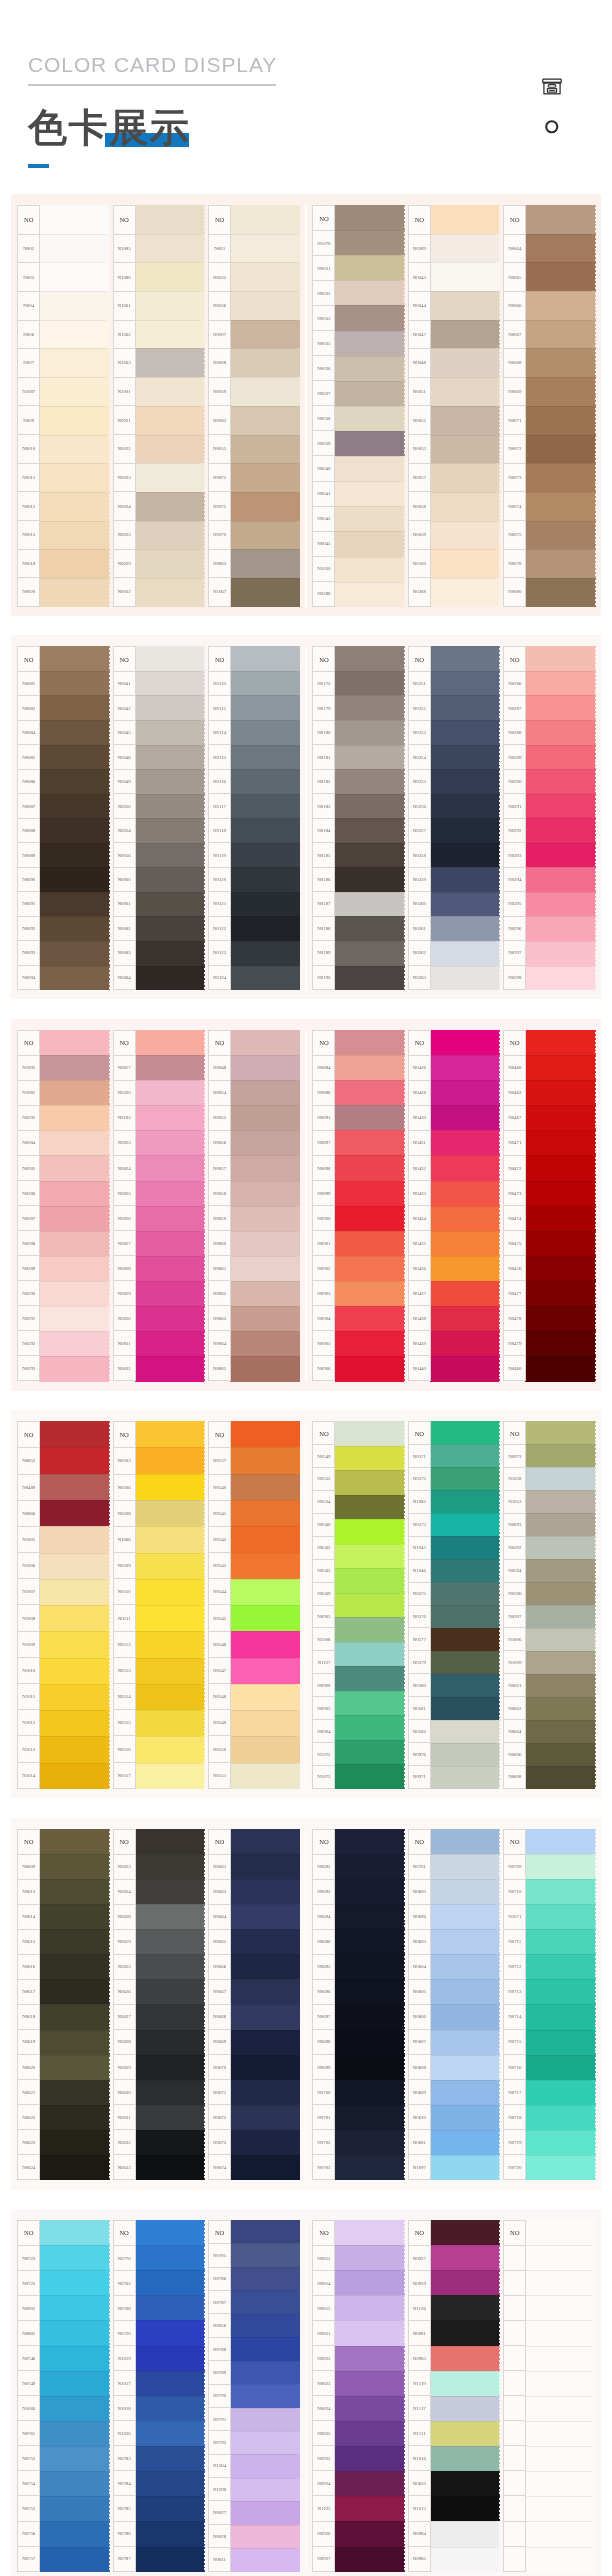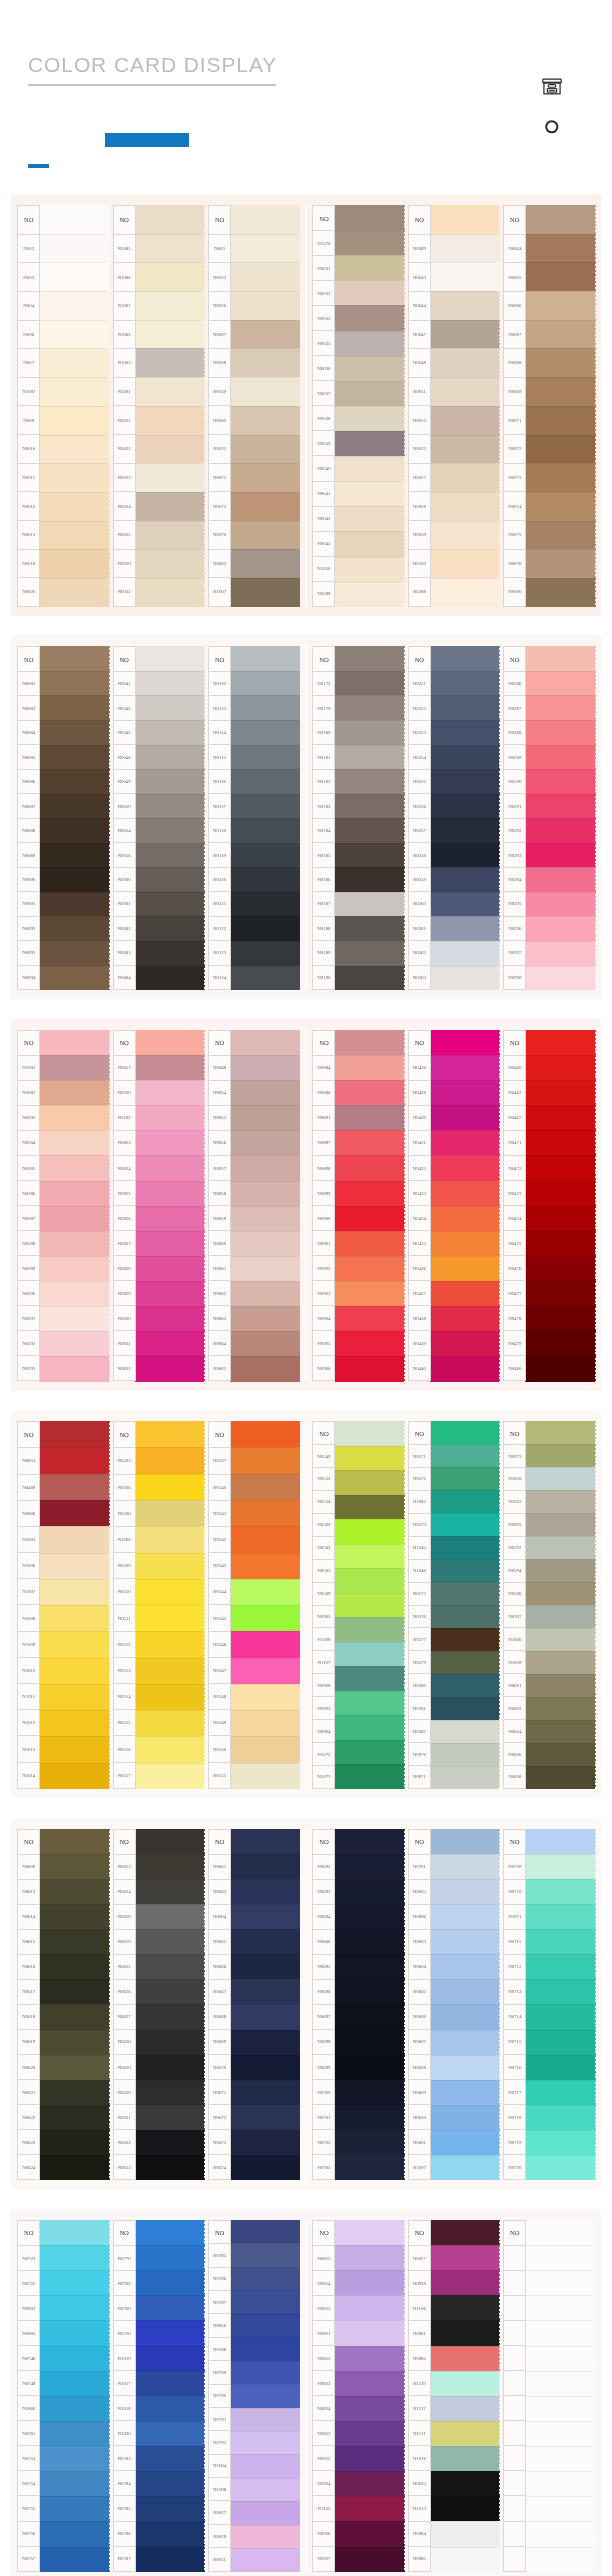--- a/index.html
+++ b/index.html
@@ -178,20 +178,23 @@
   }
   .sw.first::before { display: none; }
 </style>
 </head>
 <body>
 
 <div class="header">
   <div class="header-en">COLOR CARD DISPLAY</div>
   <div class="header-rule"></div>
   <div class="header-cn-bar"></div>
+  <div class="header-cn-wrap">
+    <div class="header-cn">色卡展示</div>
+  </div>
   <div class="header-accent"></div>
 
   <div class="header-icons">
     <span class="icon-box">
       <svg width="20" height="18.6" viewBox="0 0 26 24">
         <rect x="2.5" y="5.5" width="21" height="15" fill="none" stroke="#2b2b2b" stroke-width="1.6"></rect>
         <rect x="1" y="1.5" width="24" height="5" rx="1" fill="none" stroke="#2b2b2b" stroke-width="1.6"></rect>
         <rect x="8" y="8.5" width="10" height="3.5" rx="1.7" fill="none" stroke="#2b2b2b" stroke-width="1.5"></rect>
         <rect x="7" y="13.8" width="12" height="4.5" fill="none" stroke="#2b2b2b" stroke-width="1.5"></rect>
         <rect x="9" y="15.6" width="8" height="1.2" fill="#2b2b2b"></rect>

